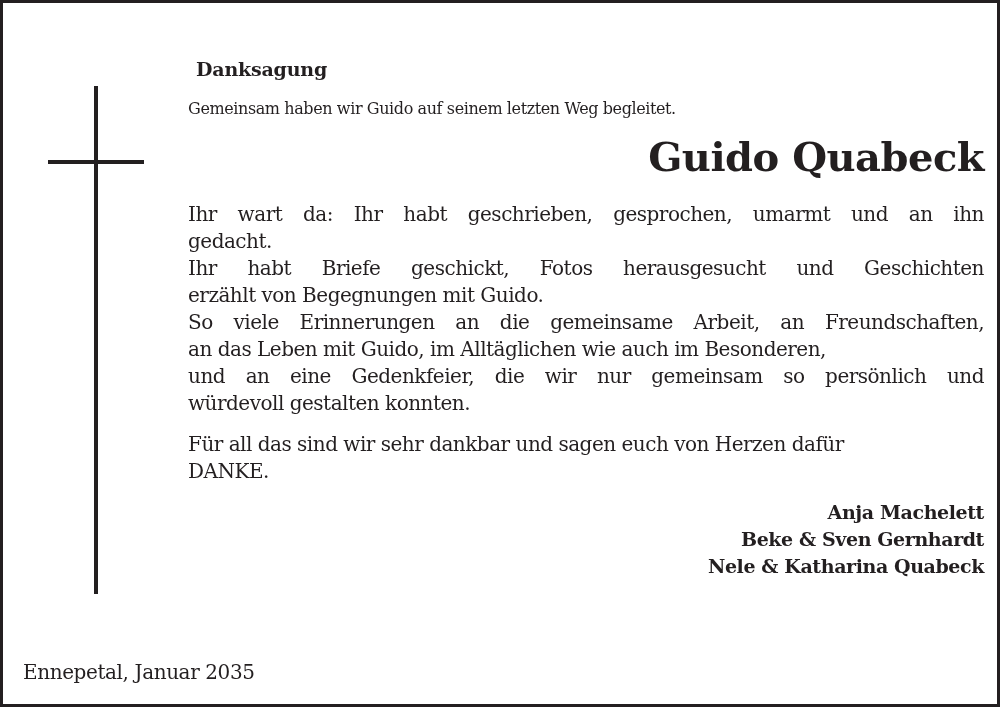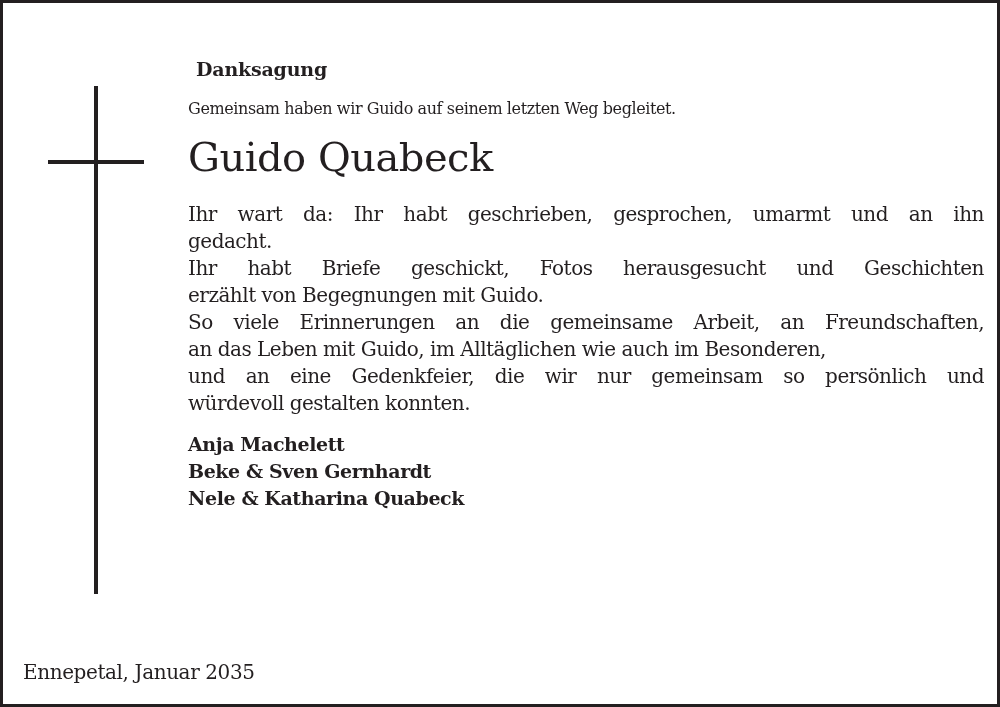--- a/index.html
+++ b/index.html
@@ -54,24 +54,24 @@
       letter-spacing: -0.2px;
     }
     .intro {
       font-size: 16px;
       line-height: 28px;
       margin: 12px 0 0 0;
       letter-spacing: -0.4px;
       white-space: nowrap;
     }
     .name {
-      font-weight: normal;
+      font-weight: bold;
       font-size: 40px;
       line-height: 52px;
-      text-align: left;
+      text-align: right;
       margin: 8px 0 0 0;
       letter-spacing: -0.5px;
     }
     .body-text {
       font-size: 20px;
       line-height: 27px;
       margin: 18px 0 0 0;
       letter-spacing: -0.5px;
     }
     .body-line {
@@ -90,21 +90,21 @@
       letter-spacing: -0.5px;
     }
     .thanks span { display: block; white-space: nowrap; }
     .signers {
       margin: 14px 0 0 0;
       font-weight: bold;
       font-size: 19px;
       line-height: 27px;
       letter-spacing: -0.4px;
     }
-    .signers span { display: block; white-space: nowrap; }
+    .signers span { display: block; white-space: nowrap; text-align: right; }
     .place-date {
       position: absolute;
       left: 20px;
       top: 655px;
       font-size: 20px;
       line-height: 28px;
       letter-spacing: -0.4px;
       white-space: nowrap;
     }
   </style>
@@ -125,20 +125,24 @@
       <span class="body-line">Ihr wart da: Ihr habt geschrieben, gesprochen, umarmt und an ihn</span>
       <span class="body-line last">gedacht.</span>
       <span class="body-line">Ihr habt Briefe geschickt, Fotos herausgesucht und Geschichten</span>
       <span class="body-line last">erzählt von Begegnungen mit Guido.</span>
       <span class="body-line">So viele Erinnerungen an die gemeinsame Arbeit, an Freundschaften,</span>
       <span class="body-line last">an das Leben mit Guido, im Alltäglichen wie auch im Besonderen,</span>
       <span class="body-line">und an eine Gedenkfeier, die wir nur gemeinsam so persönlich und</span>
       <span class="body-line last">würdevoll gestalten konnten.</span>
     </div>
 
+    <div class="thanks">
+      <span>Für all das sind wir sehr dankbar und sagen euch von Herzen dafür</span>
+      <span>DANKE.</span>
+    </div>
 
     <div class="signers">
       <span>Anja Machelett</span>
       <span>Beke &amp; Sven Gernhardt</span>
       <span>Nele &amp; Katharina Quabeck</span>
     </div>
   </div>
 
   <div class="place-date">Ennepetal, Januar 2035</div>
 </div>

